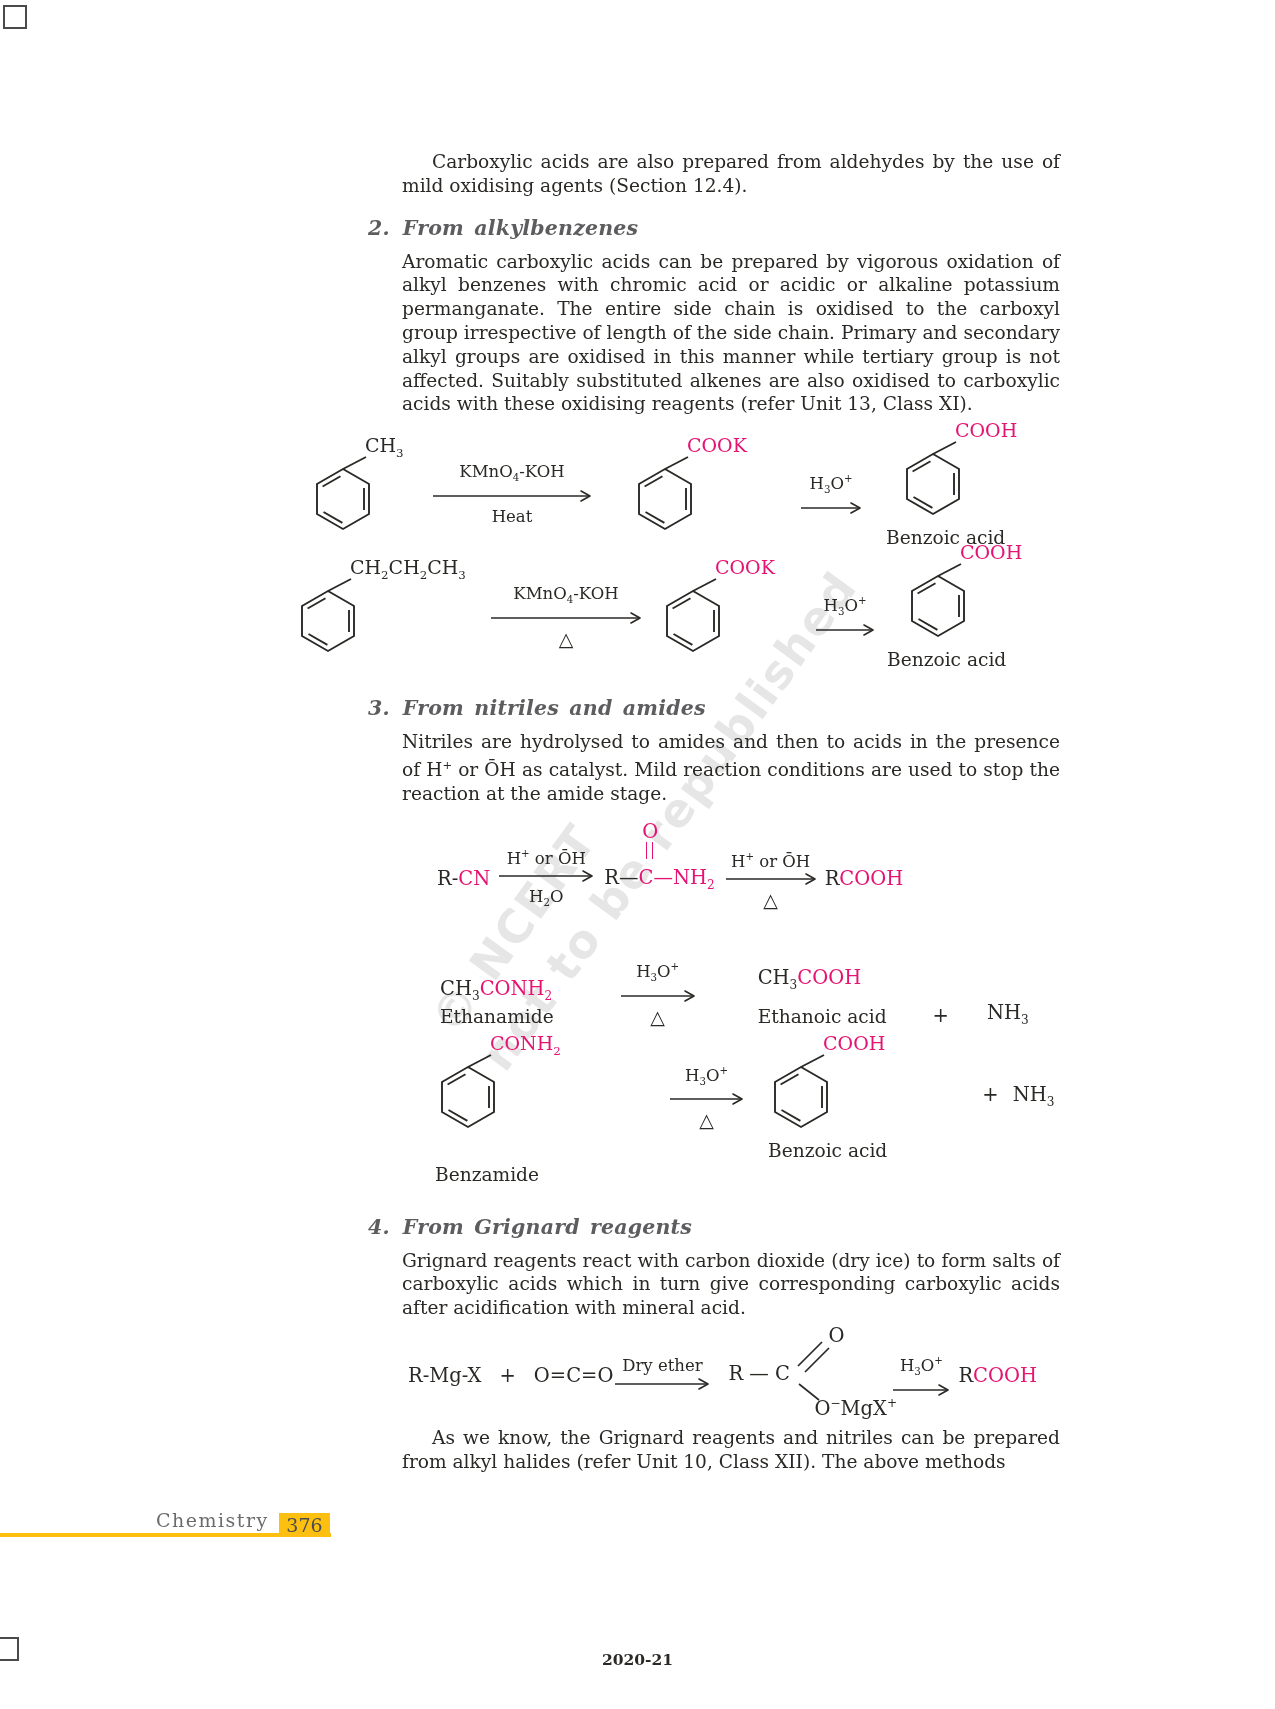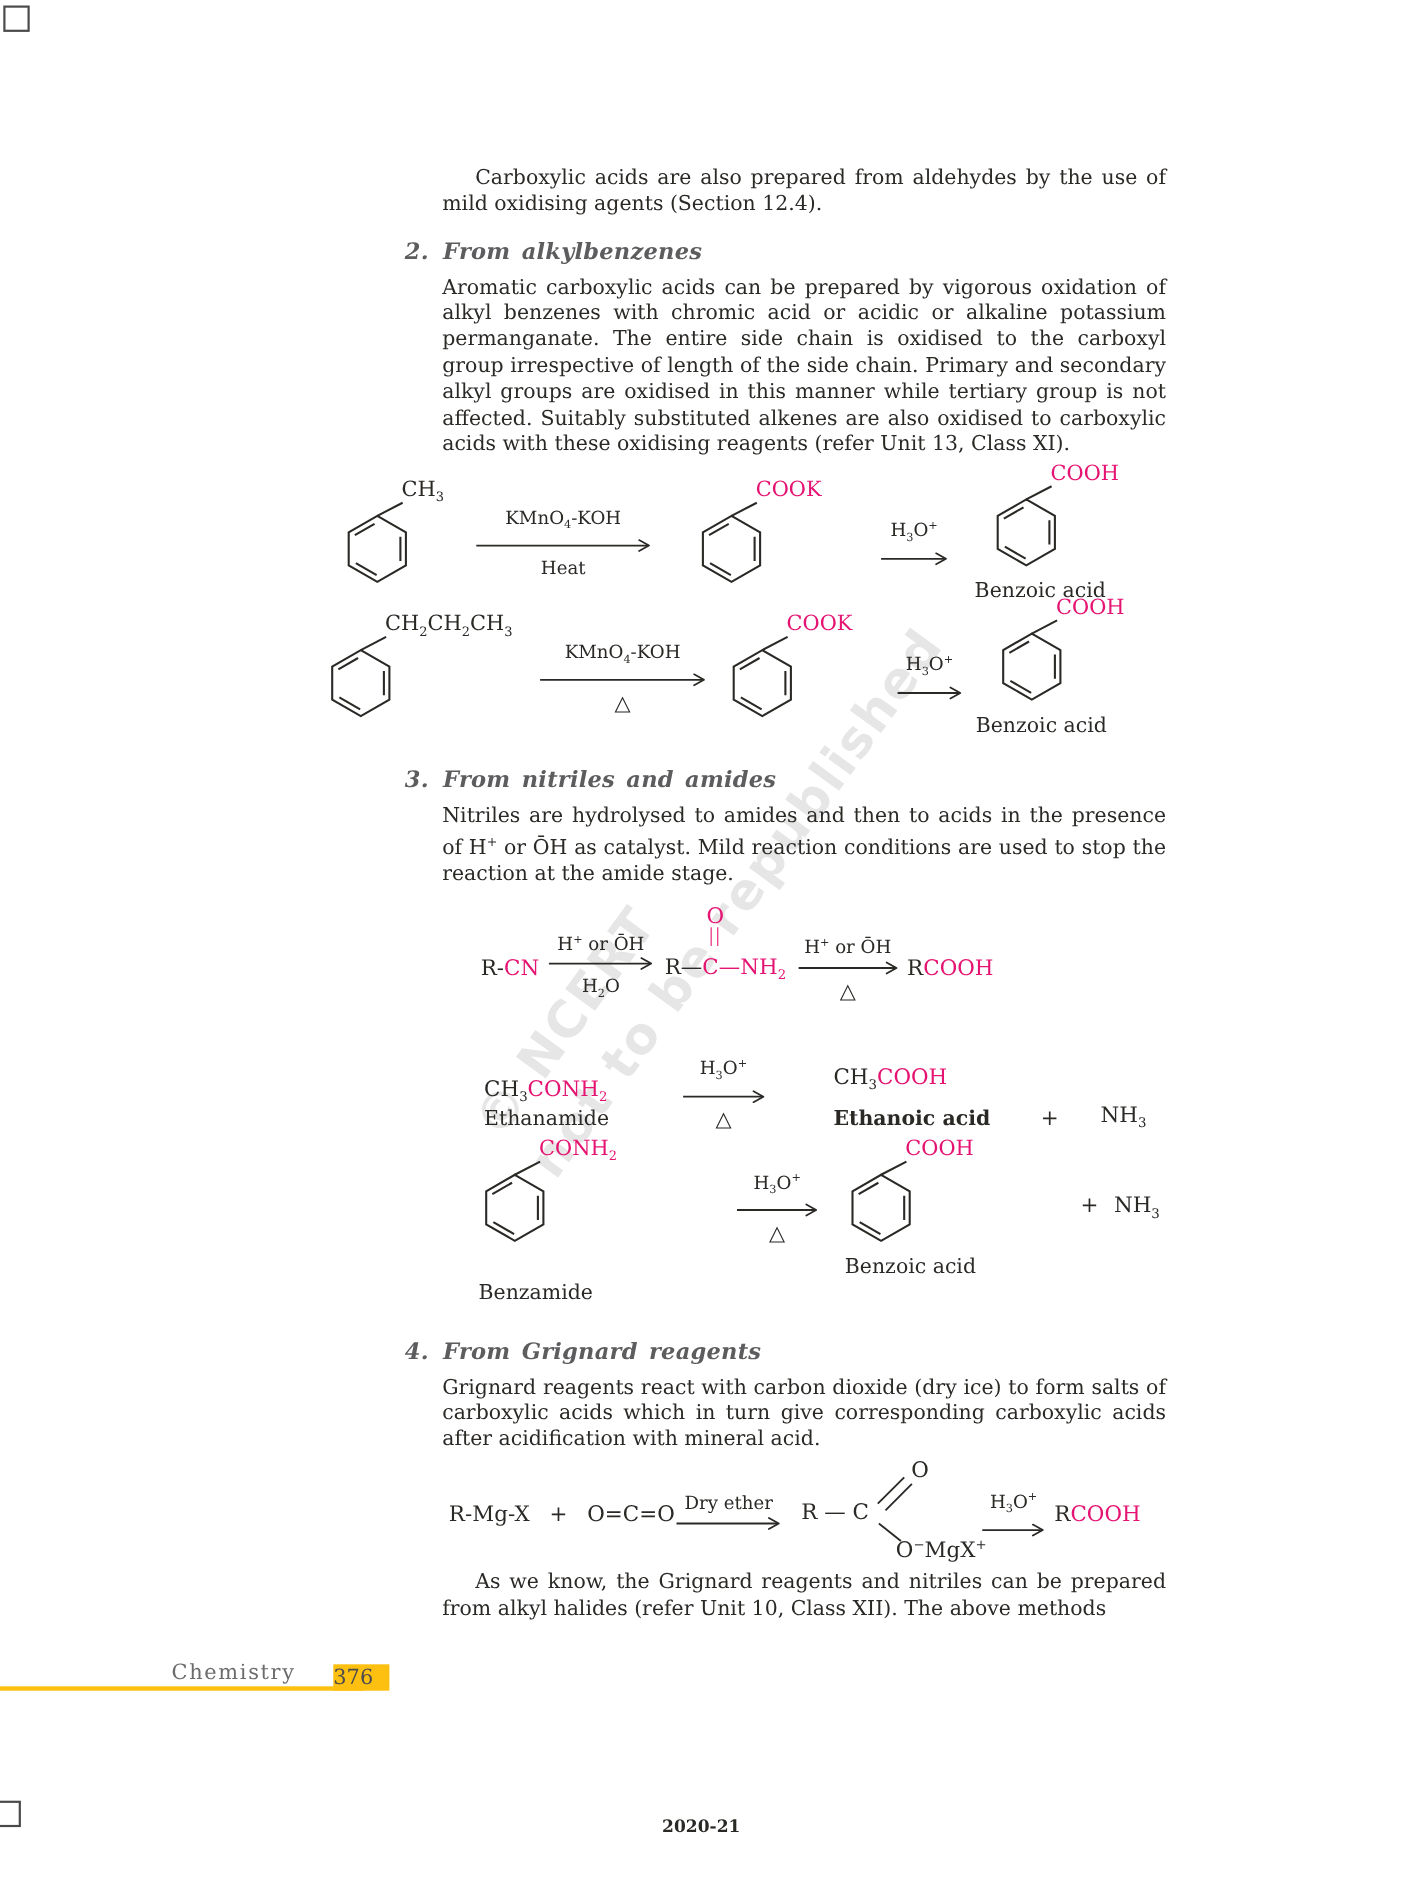--- a/index.html
+++ b/index.html
@@ -46,21 +46,21 @@
   .adduct { position:relative; display:inline-block; width:152px; height:96px; font-size:19.5px; }
   .adduct-base { position:absolute; left:0; top:36px; white-space:nowrap; }
   .adduct-o { position:absolute; left:100px; top:-2px; }
   .adduct-salt { position:absolute; left:86px; top:70px; white-space:nowrap; }
   .adduct-bonds { position:absolute; left:0; top:0; }
 
   
   .footer-line { position:absolute; left:0; top:1533px; width:331px; height:4px; background:#fdc010; }
   .footer-chem { position:absolute; left:156px; top:1509px; font-size:19px; color:#6b6b6d; letter-spacing:1.5px; }
   .footer-page { position:absolute; left:279px; top:1513px; width:51px; height:24px; background:#fdc010;
-    color:#4c4c4e; font-size:19px; line-height:24px;margin-left:24px; }
+    color:#4c4c4e; font-size:19px; text-align:center; line-height:24px; }
   .footer-year { position:absolute; left:0; right:0; top:1650px; text-align:center; font-size:15.5px; color:#2b2926;font-weight:bold; }
 
   .corner { position:absolute; border:2px solid #4a4a4a; width:20px; height:20px; background:transparent; }
   .corner-tl { left:3px; top:5px; }
   .corner-bl { left:-5px; top:1637px; }
 
   .watermark {
     position:absolute; left:420px; top:1012px;
     transform:rotate(-54deg); transform-origin:0 0;
     font-family:"DejaVu Sans",sans-serif; font-weight:700; font-size:46px;
@@ -252,21 +252,21 @@
       <span class="arr"><svg width="76" height="14" viewBox="0 0 76 14">
             <path d="M1 7 H73" stroke="#2b2926" stroke-width="1.6" fill="none"></path>
             <path d="M65 2 L74 7 L65 12" stroke="#2b2926" stroke-width="1.6" fill="none" stroke-linecap="round" stroke-linejoin="round"></path>
           </svg></span>
       <span class="rxn-bottom tri">△</span>
     </span>
     <span class="molcol">
       <span class="formula">
         <span>CH<sub>3</sub></span><span class="pink">COOH</span>
       </span>
-      <span class="mol-name" style="margin-top:14px;font-weight:bold;">Ethanoic acid</span>
+      <span class="mol-name" style="margin-top:14px;">Ethanoic acid</span>
     </span>
     <span class="formula" style="margin:0 18px 0 26px;">+</span>
     <span class="formula">NH<sub>3</sub></span>
   </div>
 
   <div class="scheme" style="margin:26px 0 0 33px; align-items:flex-start;">
     <span class="molcol" style="margin-right:130px;gap:24px;">
       <span class="mol">
         <span class="benzene"><svg width="80" height="78" viewBox="0 0 80 78">
               <g stroke="#2b2926" stroke-width="1.9" fill="none">

